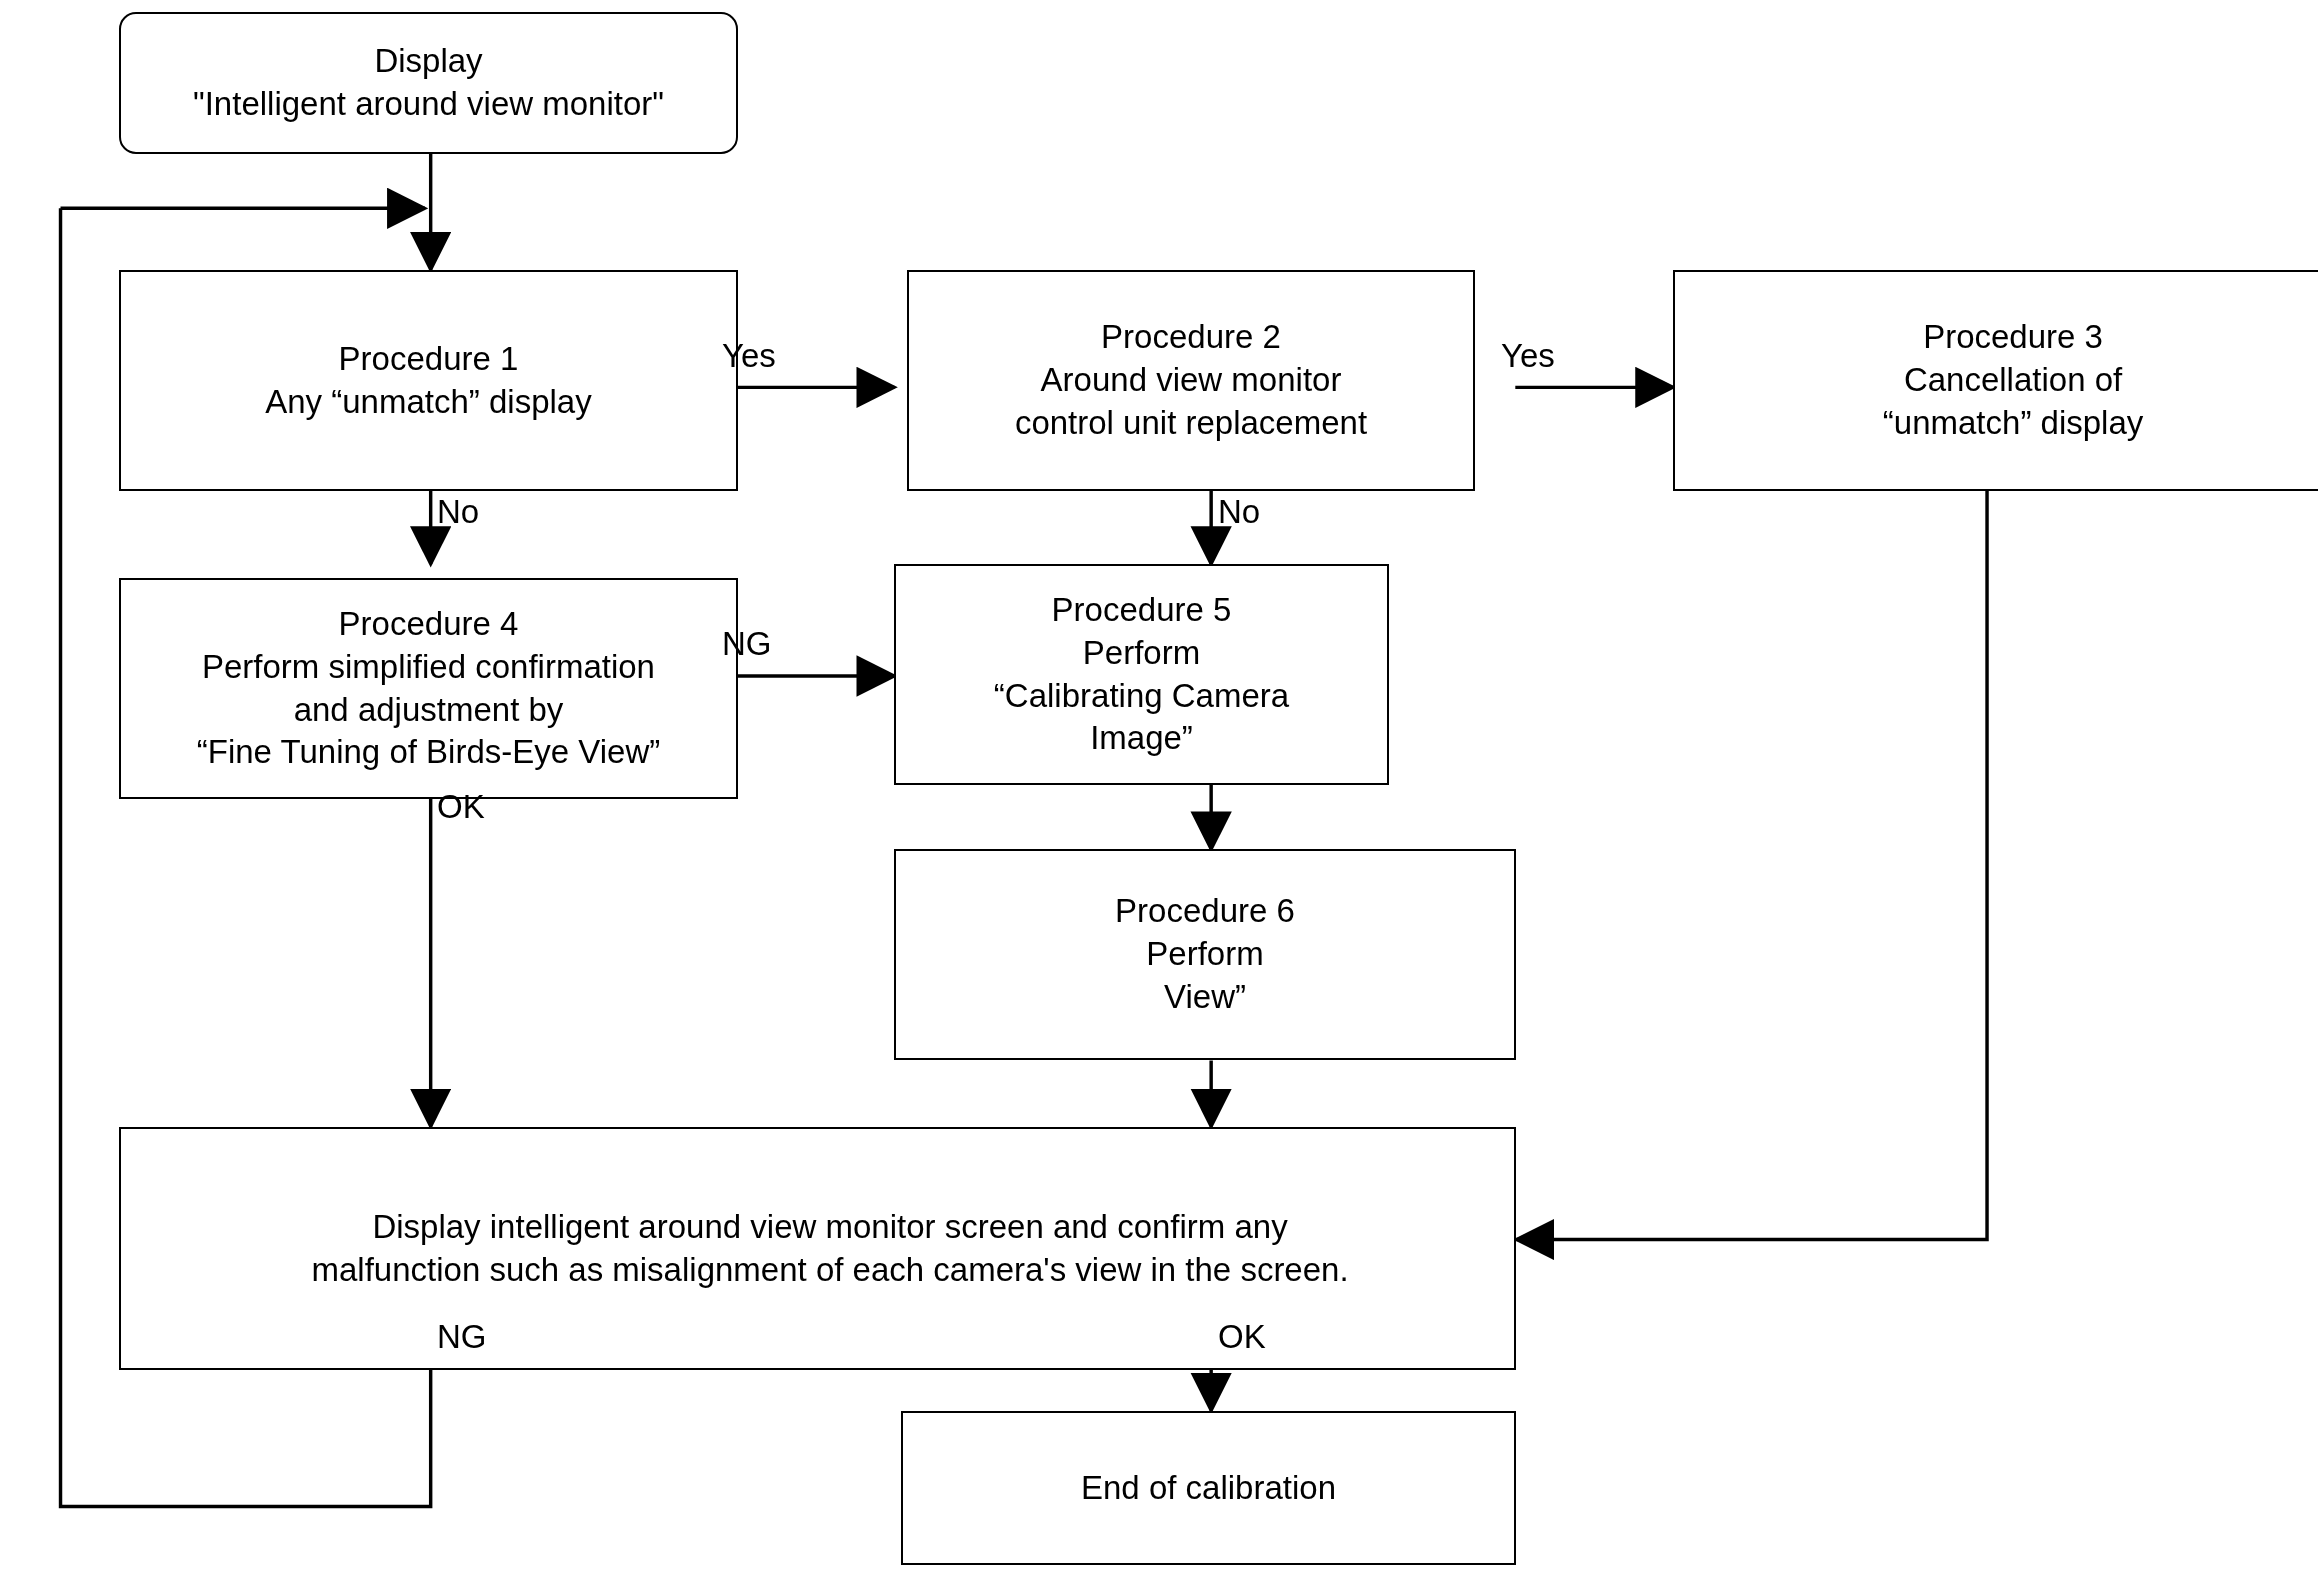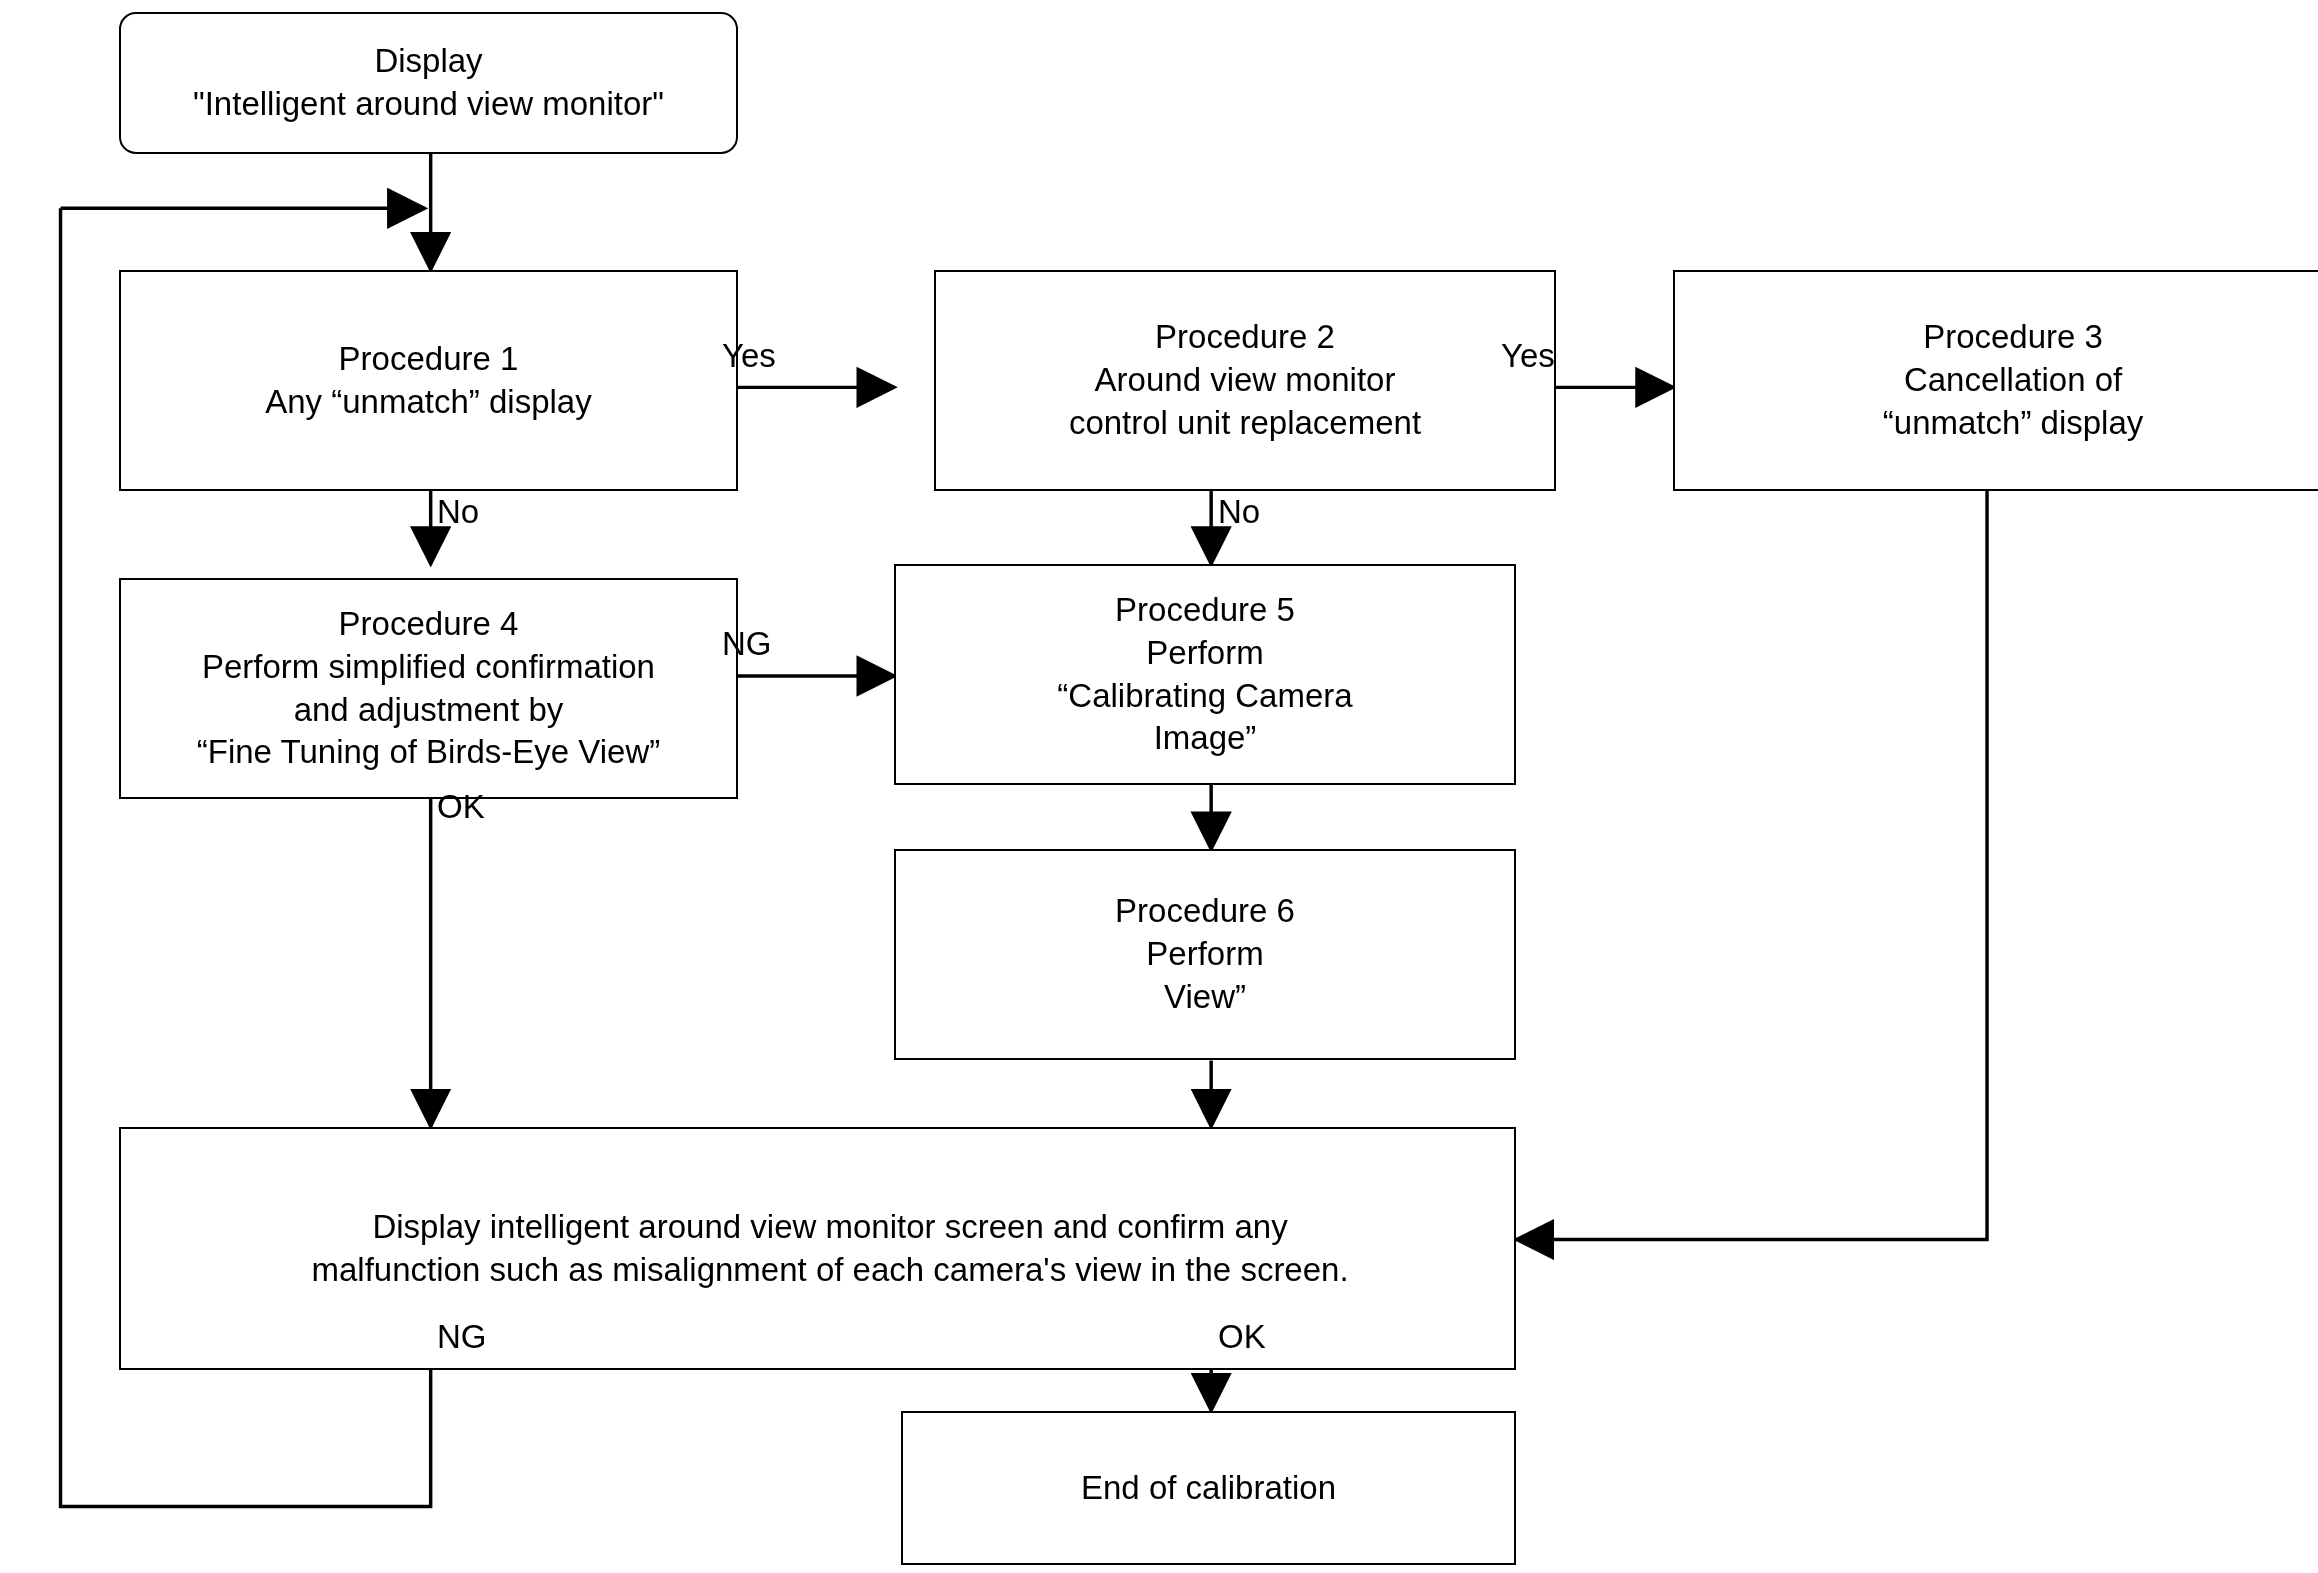--- a/index.html
+++ b/index.html
@@ -102,21 +102,21 @@
     </div>
   </div>
 
   <div class="node" style="left:119px; top:270px; width:619px; height:221px;">
     <div class="lines">
       <span>Procedure 1</span>
       <span>Any “unmatch” display</span>
     </div>
   </div>
 
-  <div class="node" style="left:934px; top:270px; width:622px; height:221px;">
+  <div class="node" style="left:907px; top:270px; width:568px; height:221px;">
     <div class="lines">
       <span>Procedure 2</span>
       <span>Around view monitor</span>
       <span>control unit replacement</span>
     </div>
   </div>
 
   <div class="node" style="left:1673px; top:270px; width:659px; height:221px;padding-left:28px;">
     <div class="lines">
       <span>Procedure 3</span>
@@ -127,21 +127,21 @@
 
   <div class="node" style="left:119px; top:578px; width:619px; height:221px;">
     <div class="lines">
       <span>Procedure 4</span>
       <span>Perform simplified confirmation</span>
       <span>and adjustment by</span>
       <span>“Fine Tuning of Birds-Eye View”</span>
     </div>
   </div>
 
-  <div class="node" style="left:894px; top:564px; width:622px; height:221px;">
+  <div class="node" style="left:894px; top:564px; width:495px; height:221px;">
     <div class="lines">
       <span>Procedure 5</span>
       <span>Perform</span>
       <span>“Calibrating Camera</span>
       <span>Image”</span>
     </div>
   </div>
 
   <div class="node" style="left:894px; top:849px; width:622px; height:211px;">
     <div class="lines">

